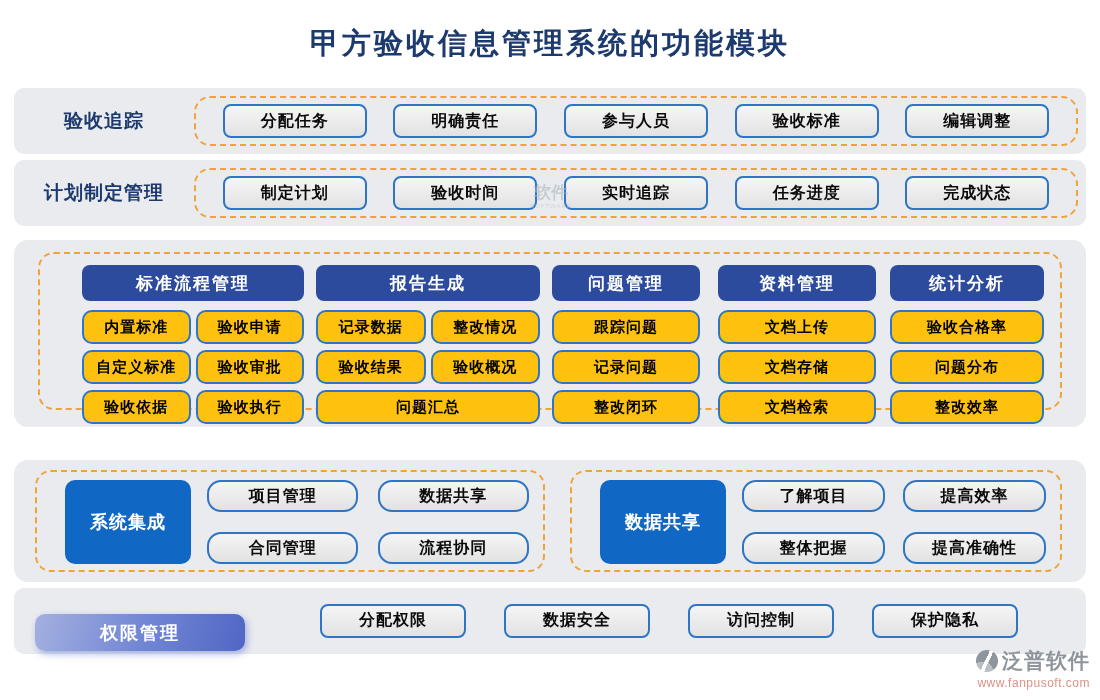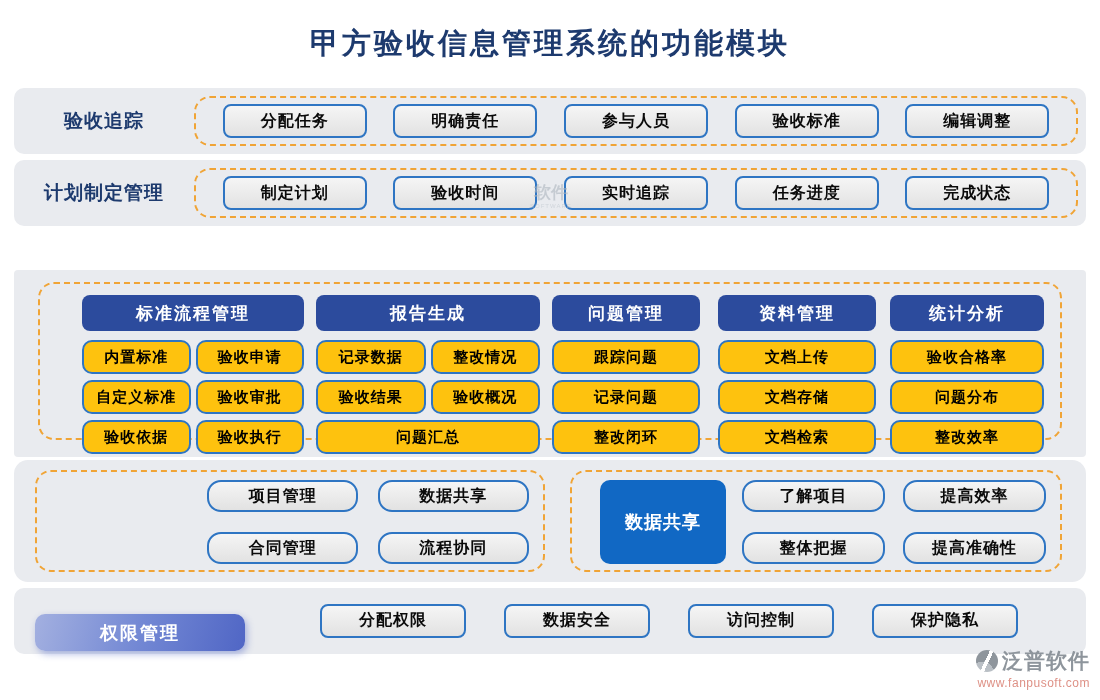--- a/index.html
+++ b/index.html
@@ -10,21 +10,21 @@
   }
   .title {
     position:absolute; top:24px; left:0; right:0; text-align:center;
     font-size:29px; font-weight:700; color:#1d3a6e; letter-spacing:3px;
   }
   .band {
     position:absolute; left:14px; width:1072px; background:#e9ebef; border-radius:10px;
   }
   #band-tracking   { top:88px;  height:66px;padding-left:43px; }
   #band-planning   { top:160px; height:66px; }
-  #band-modules    { top:240px; height:187px; border-radius:4px;margin-top:30px; }
+  #band-modules    { top:240px; height:187px; border-radius:14px; }
   #band-integration{ top:460px; height:122px; border-radius:14px; }
   #band-permission { top:588px; height:66px; }
 
   .band-label {
     position:absolute; left:0; top:0; bottom:0; width:180px;
     display:flex; align-items:center; justify-content:center;
     color:#1d3a6e; font-weight:700; font-size:19px; letter-spacing:1px;
   }
   .dash { position:absolute; border:2px dashed #f0a436; border-radius:16px; }
   .row-dash {
@@ -211,20 +211,21 @@
           <div class="ybtn">问题分布</div>
         </div>
       <div class="yrow">
           <div class="ybtn">整改效率</div>
         </div>
     </div>
   </div>
 
   <div class="band" id="band-integration">
     <div class="dash int-dash-left">
+      <div class="bluebox">系统集成</div>
       <div class="ibtns">
         <div class="gbtn ibtn">项目管理</div>
         <div class="gbtn ibtn">数据共享</div>
         <div class="gbtn ibtn">合同管理</div>
         <div class="gbtn ibtn">流程协同</div>
       </div>
     </div>
     <div class="dash int-dash-right">
       <div class="bluebox">数据共享</div>
       <div class="ibtns">

